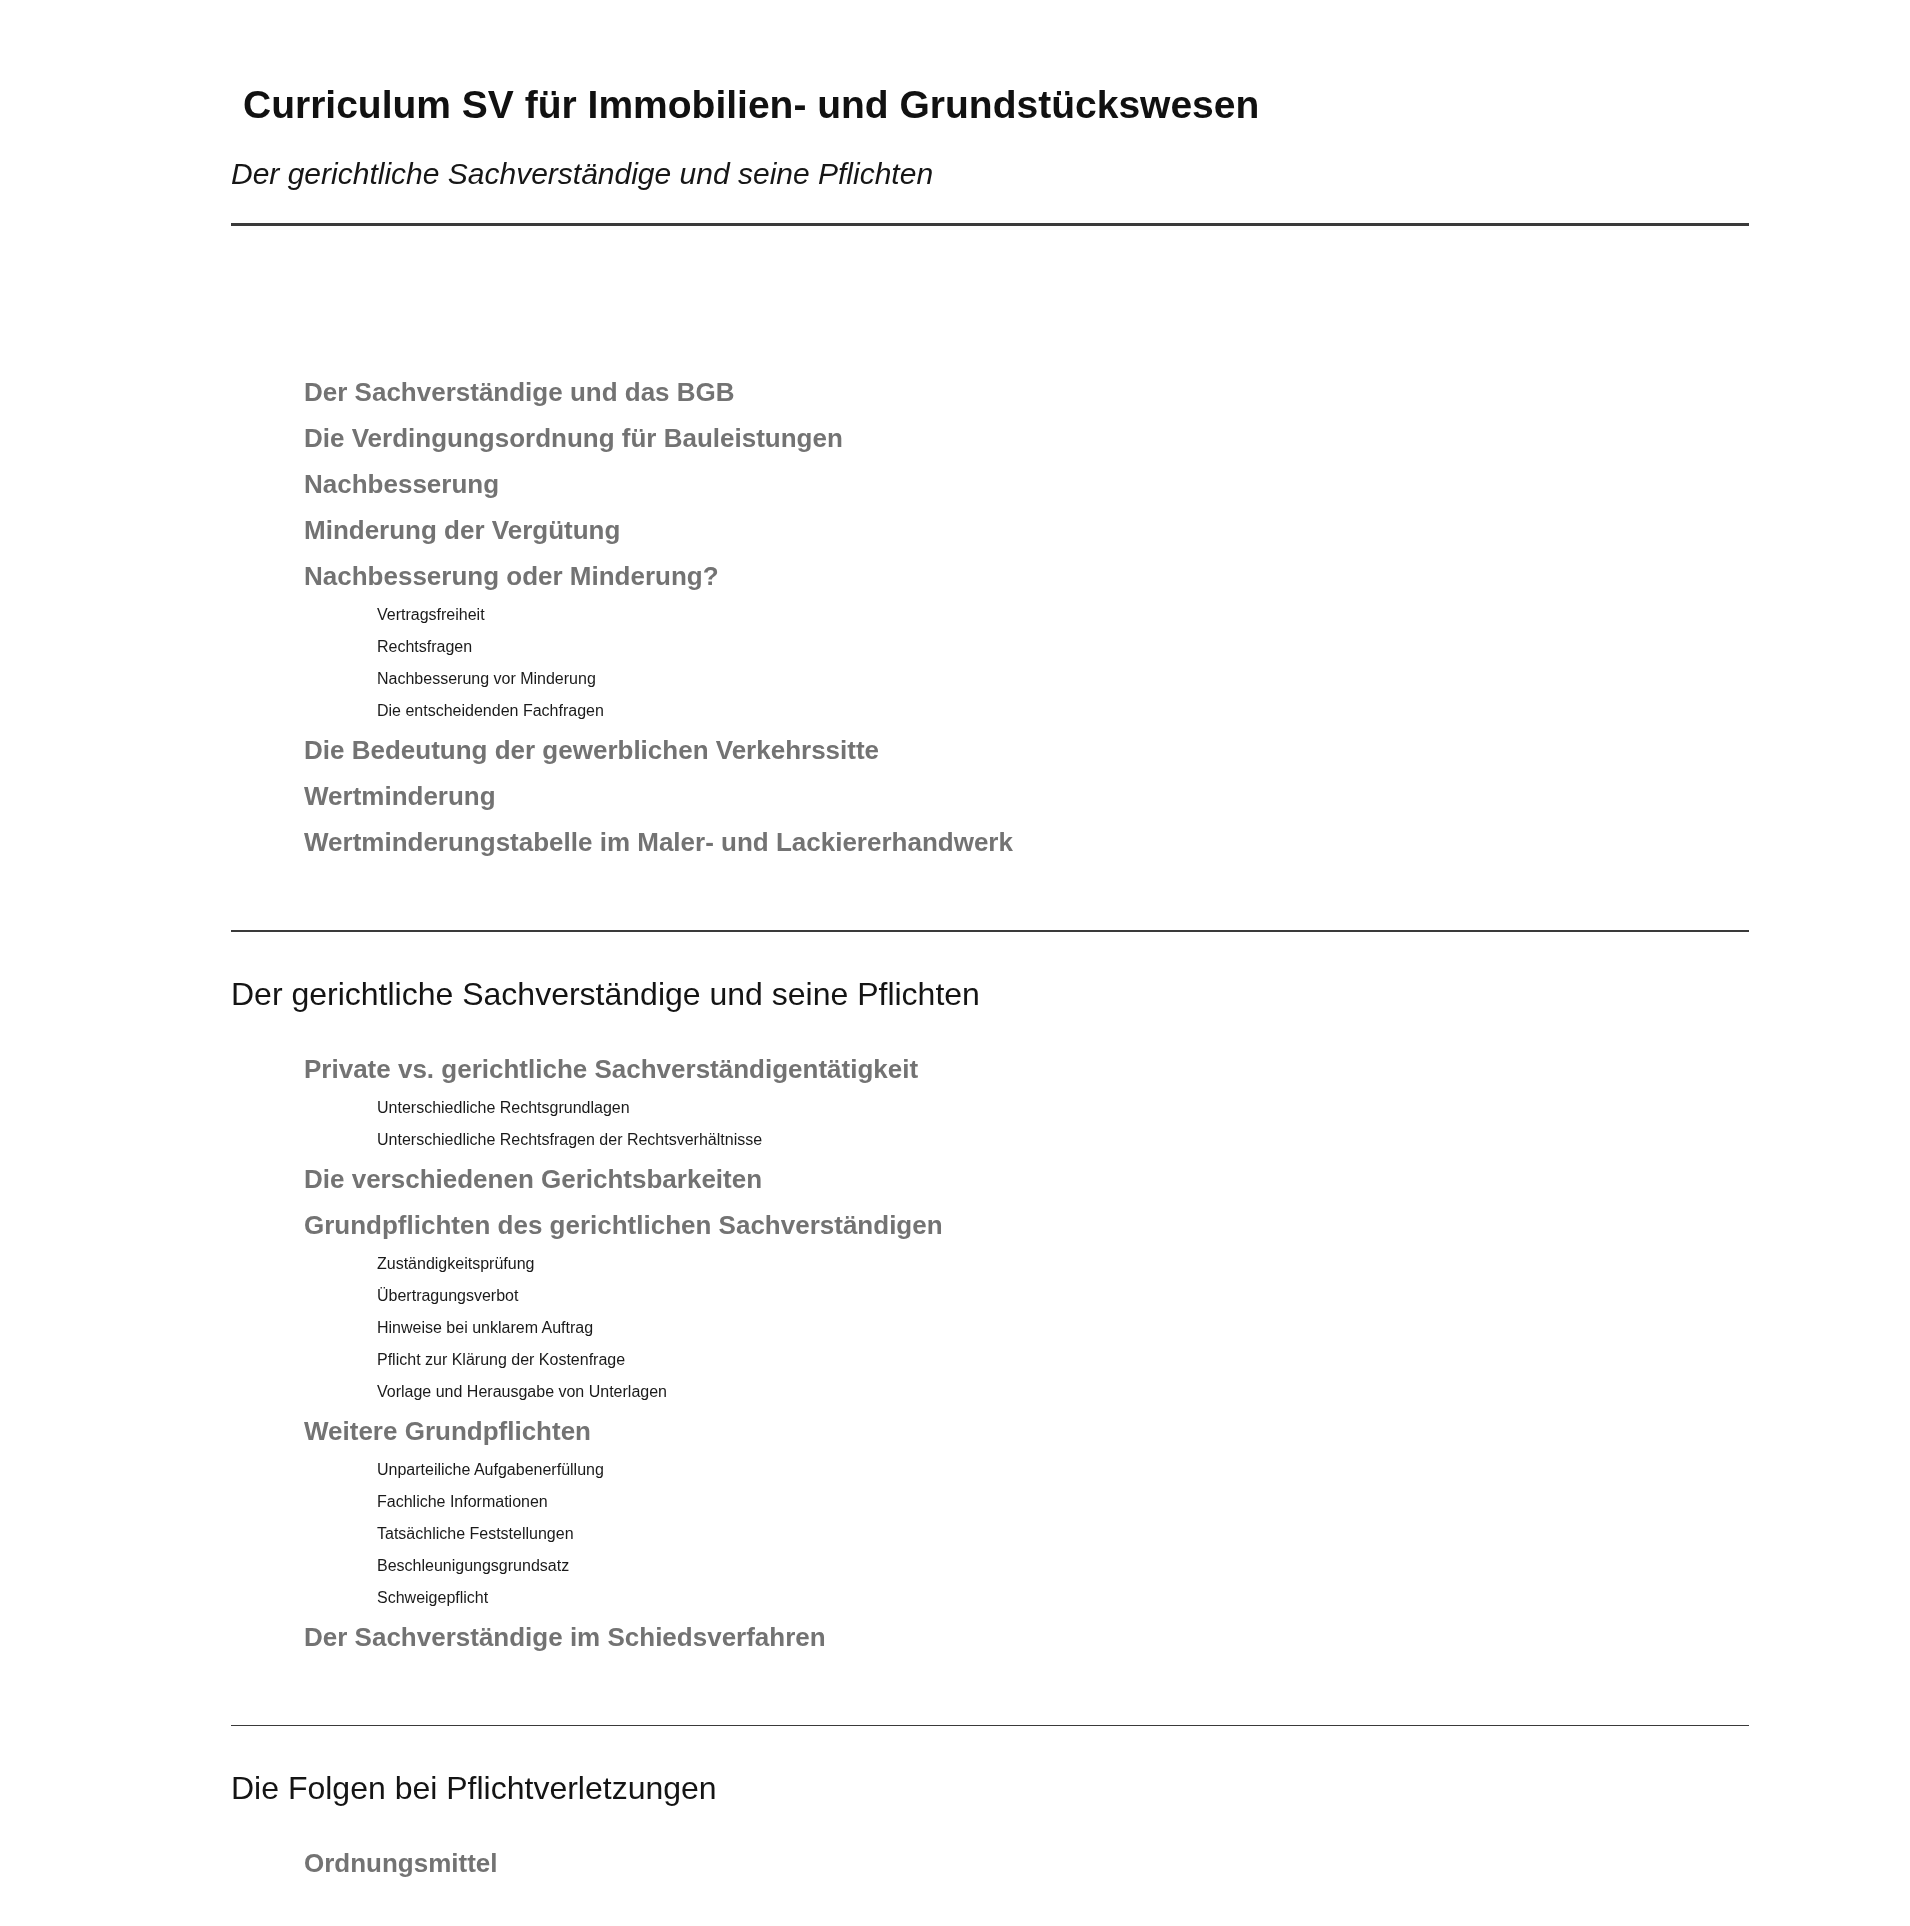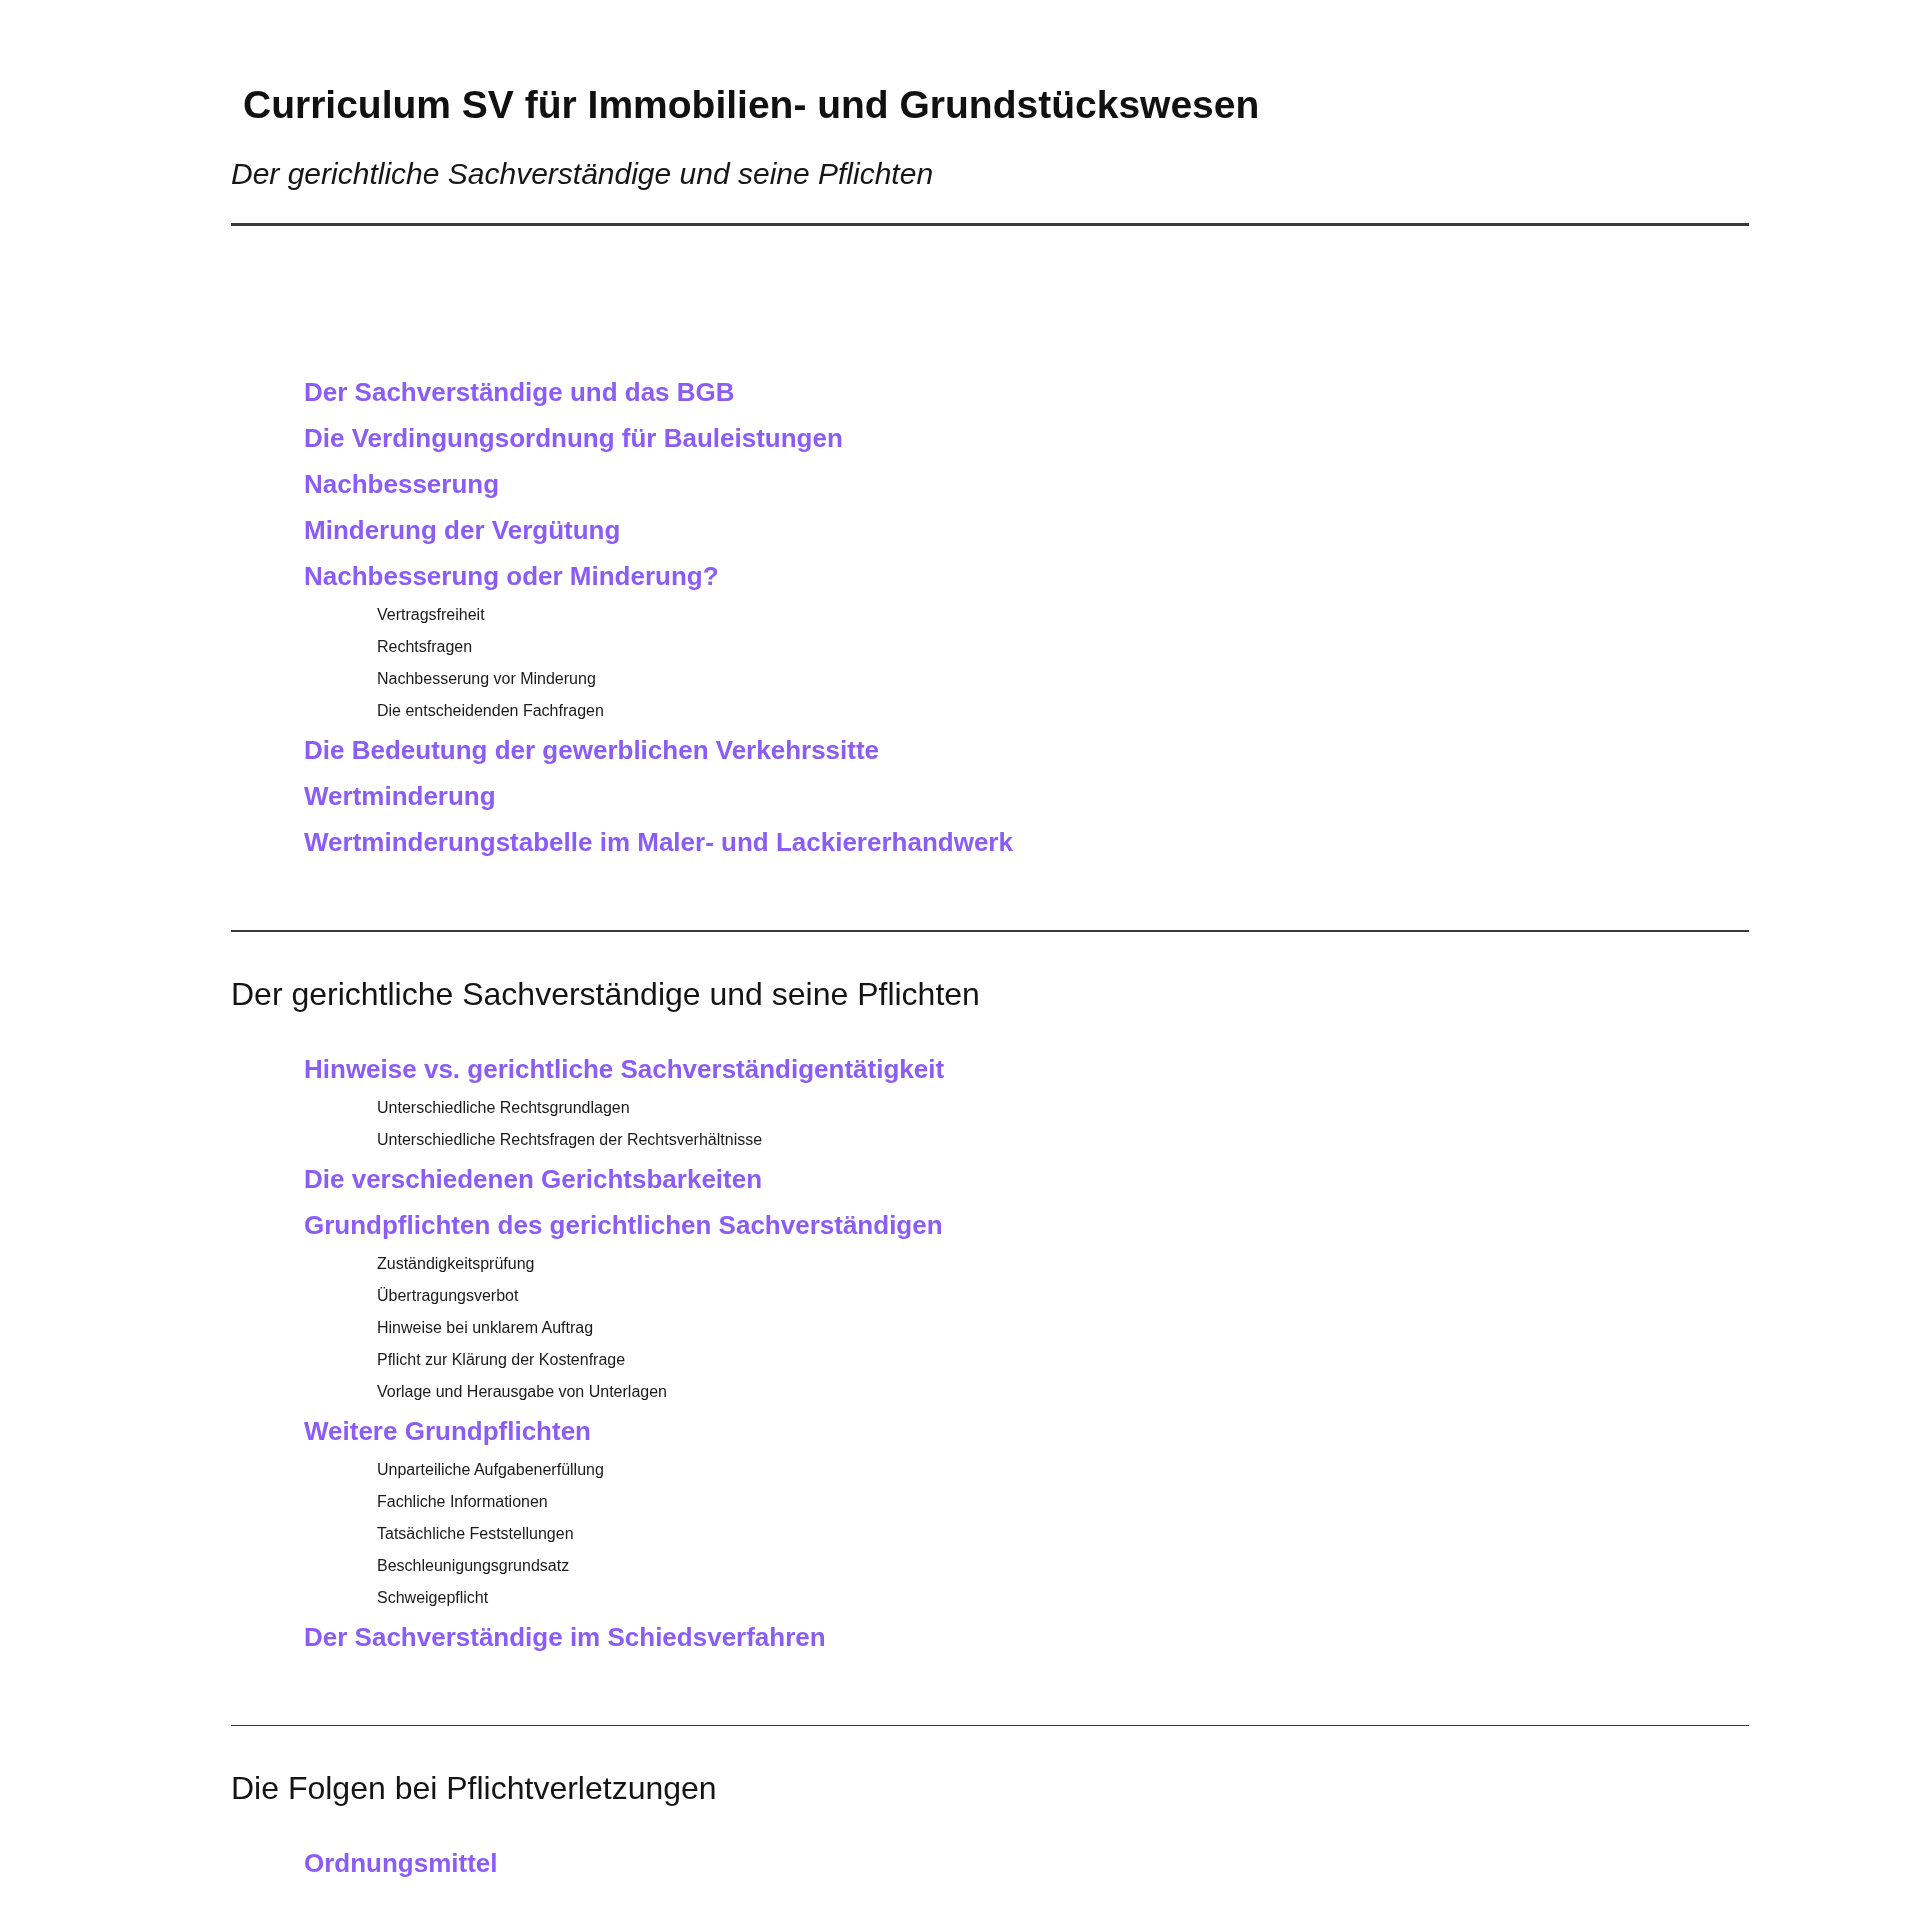--- a/index.html
+++ b/index.html
@@ -65,21 +65,21 @@
     margin-top: 143px;
   }
   .toc-item {
     white-space: nowrap;
   }
   .toc-item.lvl1 {
     margin-left: 73px;
     font-size: 26px;
     line-height: 46px;
     font-weight: 700;
-    color: #8b5cf6;
+    color: #737373;
   }
   .toc-item.lvl2 {
     margin-left: 146px;
     font-size: 16px;
     line-height: 32px;
     font-weight: 400;
     color: #1a1a1a;
   }
 </style>
 </head>
@@ -104,21 +104,21 @@
             <div class="toc-item lvl2">Die entscheidenden Fachfragen</div>
             <div class="toc-item lvl1">Die Bedeutung der gewerblichen Verkehrssitte</div>
             <div class="toc-item lvl1">Wertminderung</div>
             <div class="toc-item lvl1">Wertminderungstabelle im Maler- und Lackiererhandwerk</div>
           </div>
         </section>
         <section class="toc-section">
           <div class="rule section-rule"></div>
           <h2 class="section-heading">Der gerichtliche Sachverständige und seine Pflichten</h2>
           <div class="toc-list">
-            <div class="toc-item lvl1">Hinweise vs. gerichtliche Sachverständigentätigkeit</div>
+            <div class="toc-item lvl1">Private vs. gerichtliche Sachverständigentätigkeit</div>
             <div class="toc-item lvl2">Unterschiedliche Rechtsgrundlagen</div>
             <div class="toc-item lvl2">Unterschiedliche Rechtsfragen der Rechtsverhältnisse</div>
             <div class="toc-item lvl1">Die verschiedenen Gerichtsbarkeiten</div>
             <div class="toc-item lvl1">Grundpflichten des gerichtlichen Sachverständigen</div>
             <div class="toc-item lvl2">Zuständigkeitsprüfung</div>
             <div class="toc-item lvl2">Übertragungsverbot</div>
             <div class="toc-item lvl2">Hinweise bei unklarem Auftrag</div>
             <div class="toc-item lvl2">Pflicht zur Klärung der Kostenfrage</div>
             <div class="toc-item lvl2">Vorlage und Herausgabe von Unterlagen</div>
             <div class="toc-item lvl1">Weitere Grundpflichten</div>

